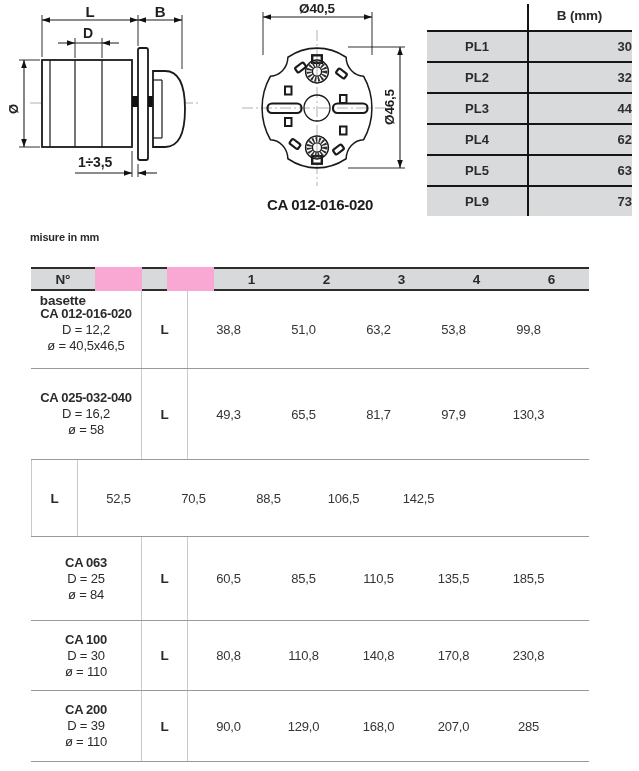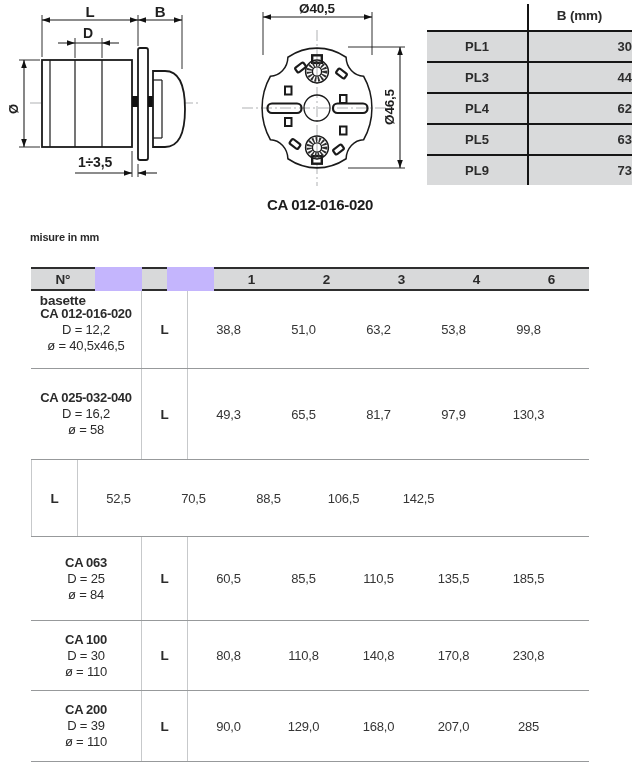--- a/index.html
+++ b/index.html
@@ -30,21 +30,21 @@
                line-height:24px;letter-spacing:-0.2px;}
   .pl-row{height:29px;display:flex;background:#d9dadb;border-top:2px solid #161616;}
   .pl-row .c1{width:100px;text-align:center;font-weight:700;font-size:13px;line-height:29px;}
   .pl-row .c2{width:105px;text-align:right;font-weight:700;font-size:13px;line-height:29px;color:#2e2e2e;}
 
   
   .note{left:30px;top:231px;font-size:11px;font-weight:700;letter-spacing:-0.2px;}
 
   
   .main-table{left:31px;top:267px;width:558px;}
-  .mt-head{height:24px;display:flex;background:#c4b5fd;gap:44px;}
+  .mt-head{height:24px;display:flex;background:#f9a8d4;gap:44px;}
   .mt-head .seg{background:#d8d9da;border-top:2px solid #2e2e2e;border-bottom:2px solid #2e2e2e;
                 box-sizing:border-box;height:24px;}
   .mt-head .h1{width:110px;margin-right:3px;text-align:center;font-weight:700;
                font-size:13.5px;line-height:21px;letter-spacing:-0.2px;}
   .mt-head .h2{width:44px;margin-right:3px;}
   .mt-head .h3{flex:1;display:flex;}
   .mt-head .h3 span{display:block;width:75px;text-align:center;font-weight:700;
                     font-size:13.5px;line-height:21px;}
   .mt-row{display:flex;box-sizing:border-box;border-bottom:1.5px solid #97999b;}
   .mt-row .c1{width:110px;display:flex;flex-direction:column;justify-content:center;
@@ -187,20 +187,24 @@
   <div class="pl-vline"></div>
   <div class="pl-head">
     <div class="c1"></div>
     <div class="c2">B (mm)</div>
   </div>
   <div class="pl-row">
     <div class="c1">PL1</div>
     <div class="c2">30</div>
   </div>
   <div class="pl-row">
+    <div class="c1">PL2</div>
+    <div class="c2">32</div>
+  </div>
+  <div class="pl-row">
     <div class="c1">PL3</div>
     <div class="c2">44</div>
   </div>
   <div class="pl-row">
     <div class="c1">PL4</div>
     <div class="c2">62</div>
   </div>
   <div class="pl-row">
     <div class="c1">PL5</div>
     <div class="c2">63</div>

